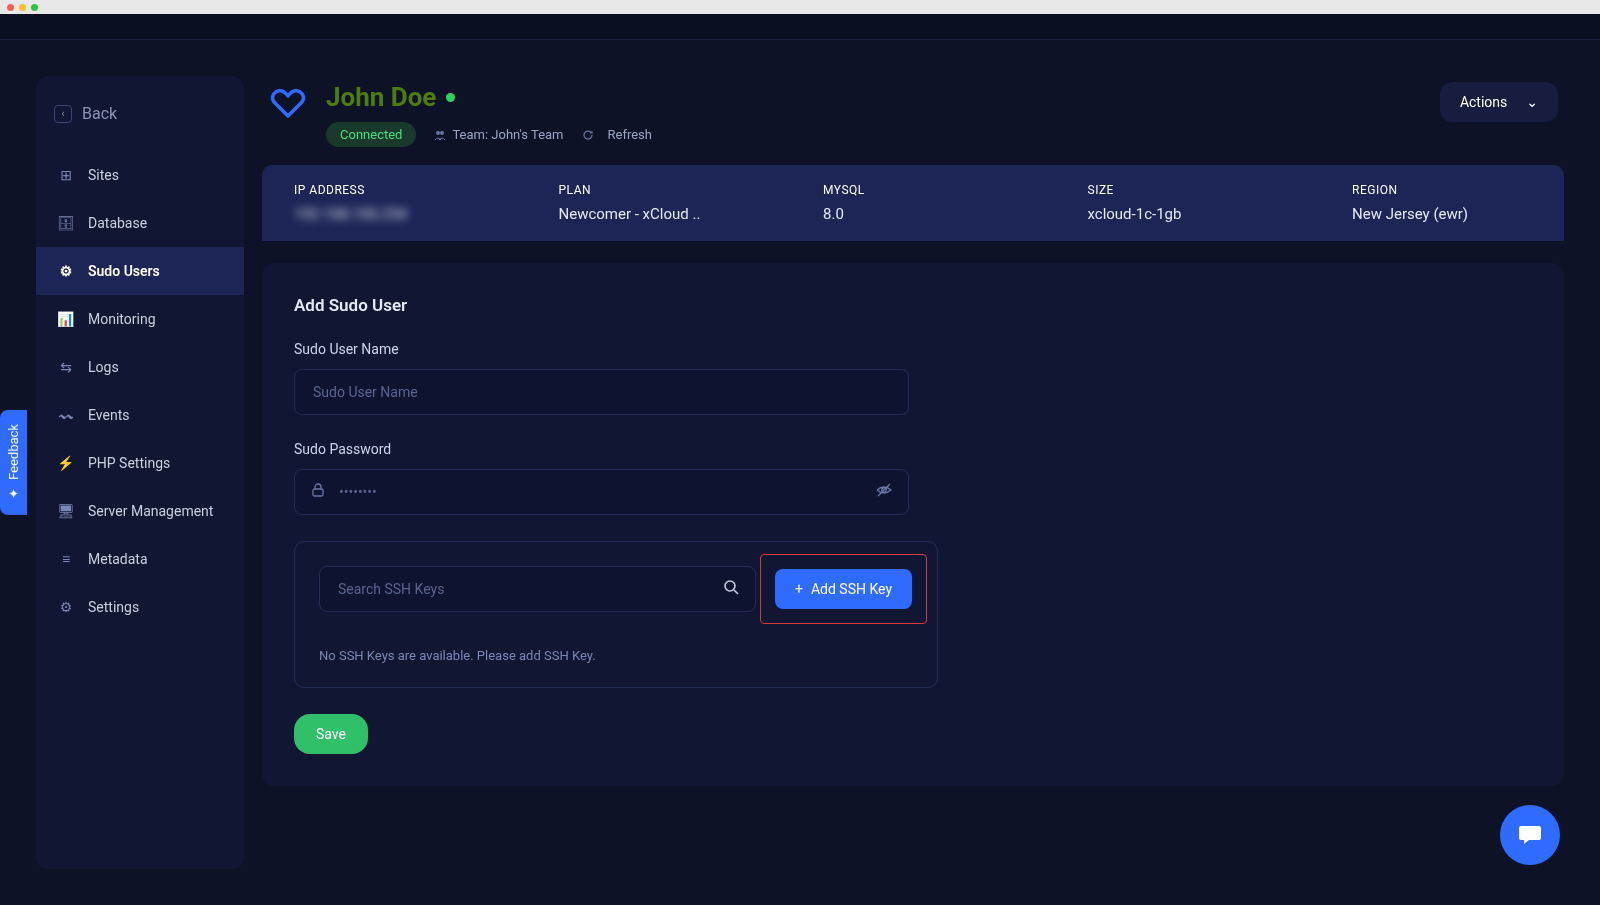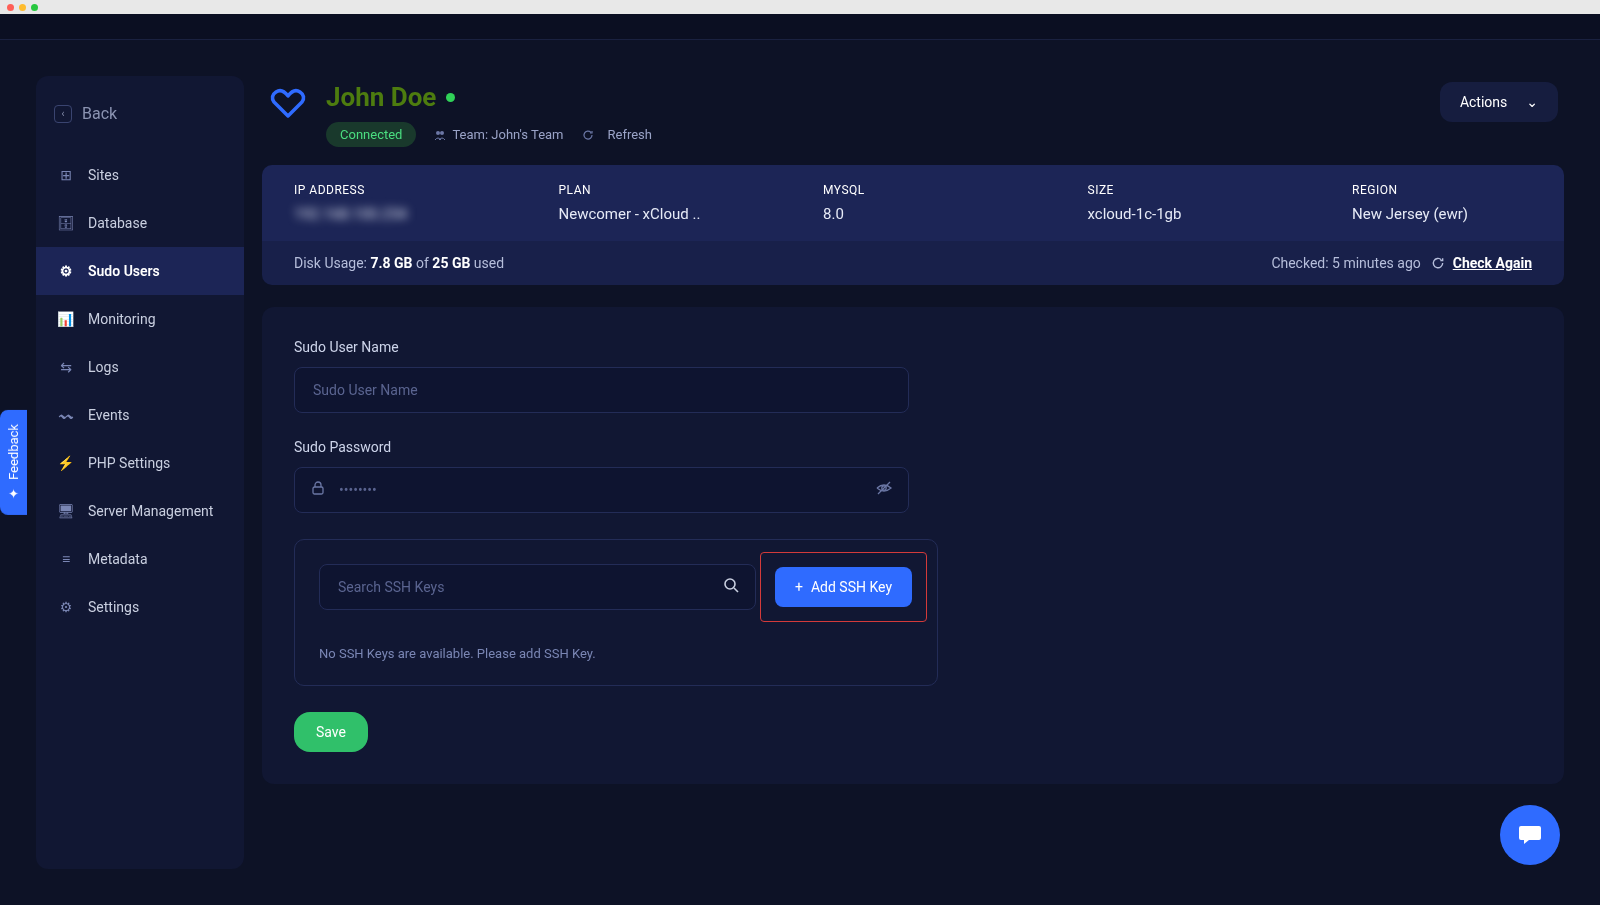--- a/index.html
+++ b/index.html
@@ -184,32 +184,23 @@
       <div class="stat">
         <div class="stat-label">SIZE</div>
         <div class="stat-value">xcloud-1c-1gb</div>
       </div>
       <div class="stat" style="flex:0 0 180px">
         <div class="stat-label">REGION</div>
         <div class="stat-value">New Jersey (ewr)</div>
       </div>
     </div>
 
-    <div class="disk-bar">
-      <div class="lbl">
-        <span>Disk Usage: </span><strong>7.8 GB</strong><span> of </span><strong>25 GB</strong><span> used</span>
-      </div>
-      <span>Checked: 5 minutes ago</span>
-      <svg width="14" height="14" viewBox="0 0 12 12" style="margin-left:10px">
-          <path d="M10 6 A4 4 0 1 1 8.8 3.2 M10 2 V4 H8" stroke="#b6bedb" fill="none" stroke-width="1.2"></path>
-        </svg>
-      <span class="check-again">Check Again</span>
-    </div>
 
     <section class="panel">
+      <h2>Add Sudo User</h2>
 
       <div class="field-group">
         <label class="field-label">Sudo User Name</label>
         <input class="input" type="text" placeholder="Sudo User Name" style="">
       </div>
 
       <div class="field-group">
         <label class="field-label">Sudo Password</label>
         <div class="pw-wrap">
           <span class="lock">

